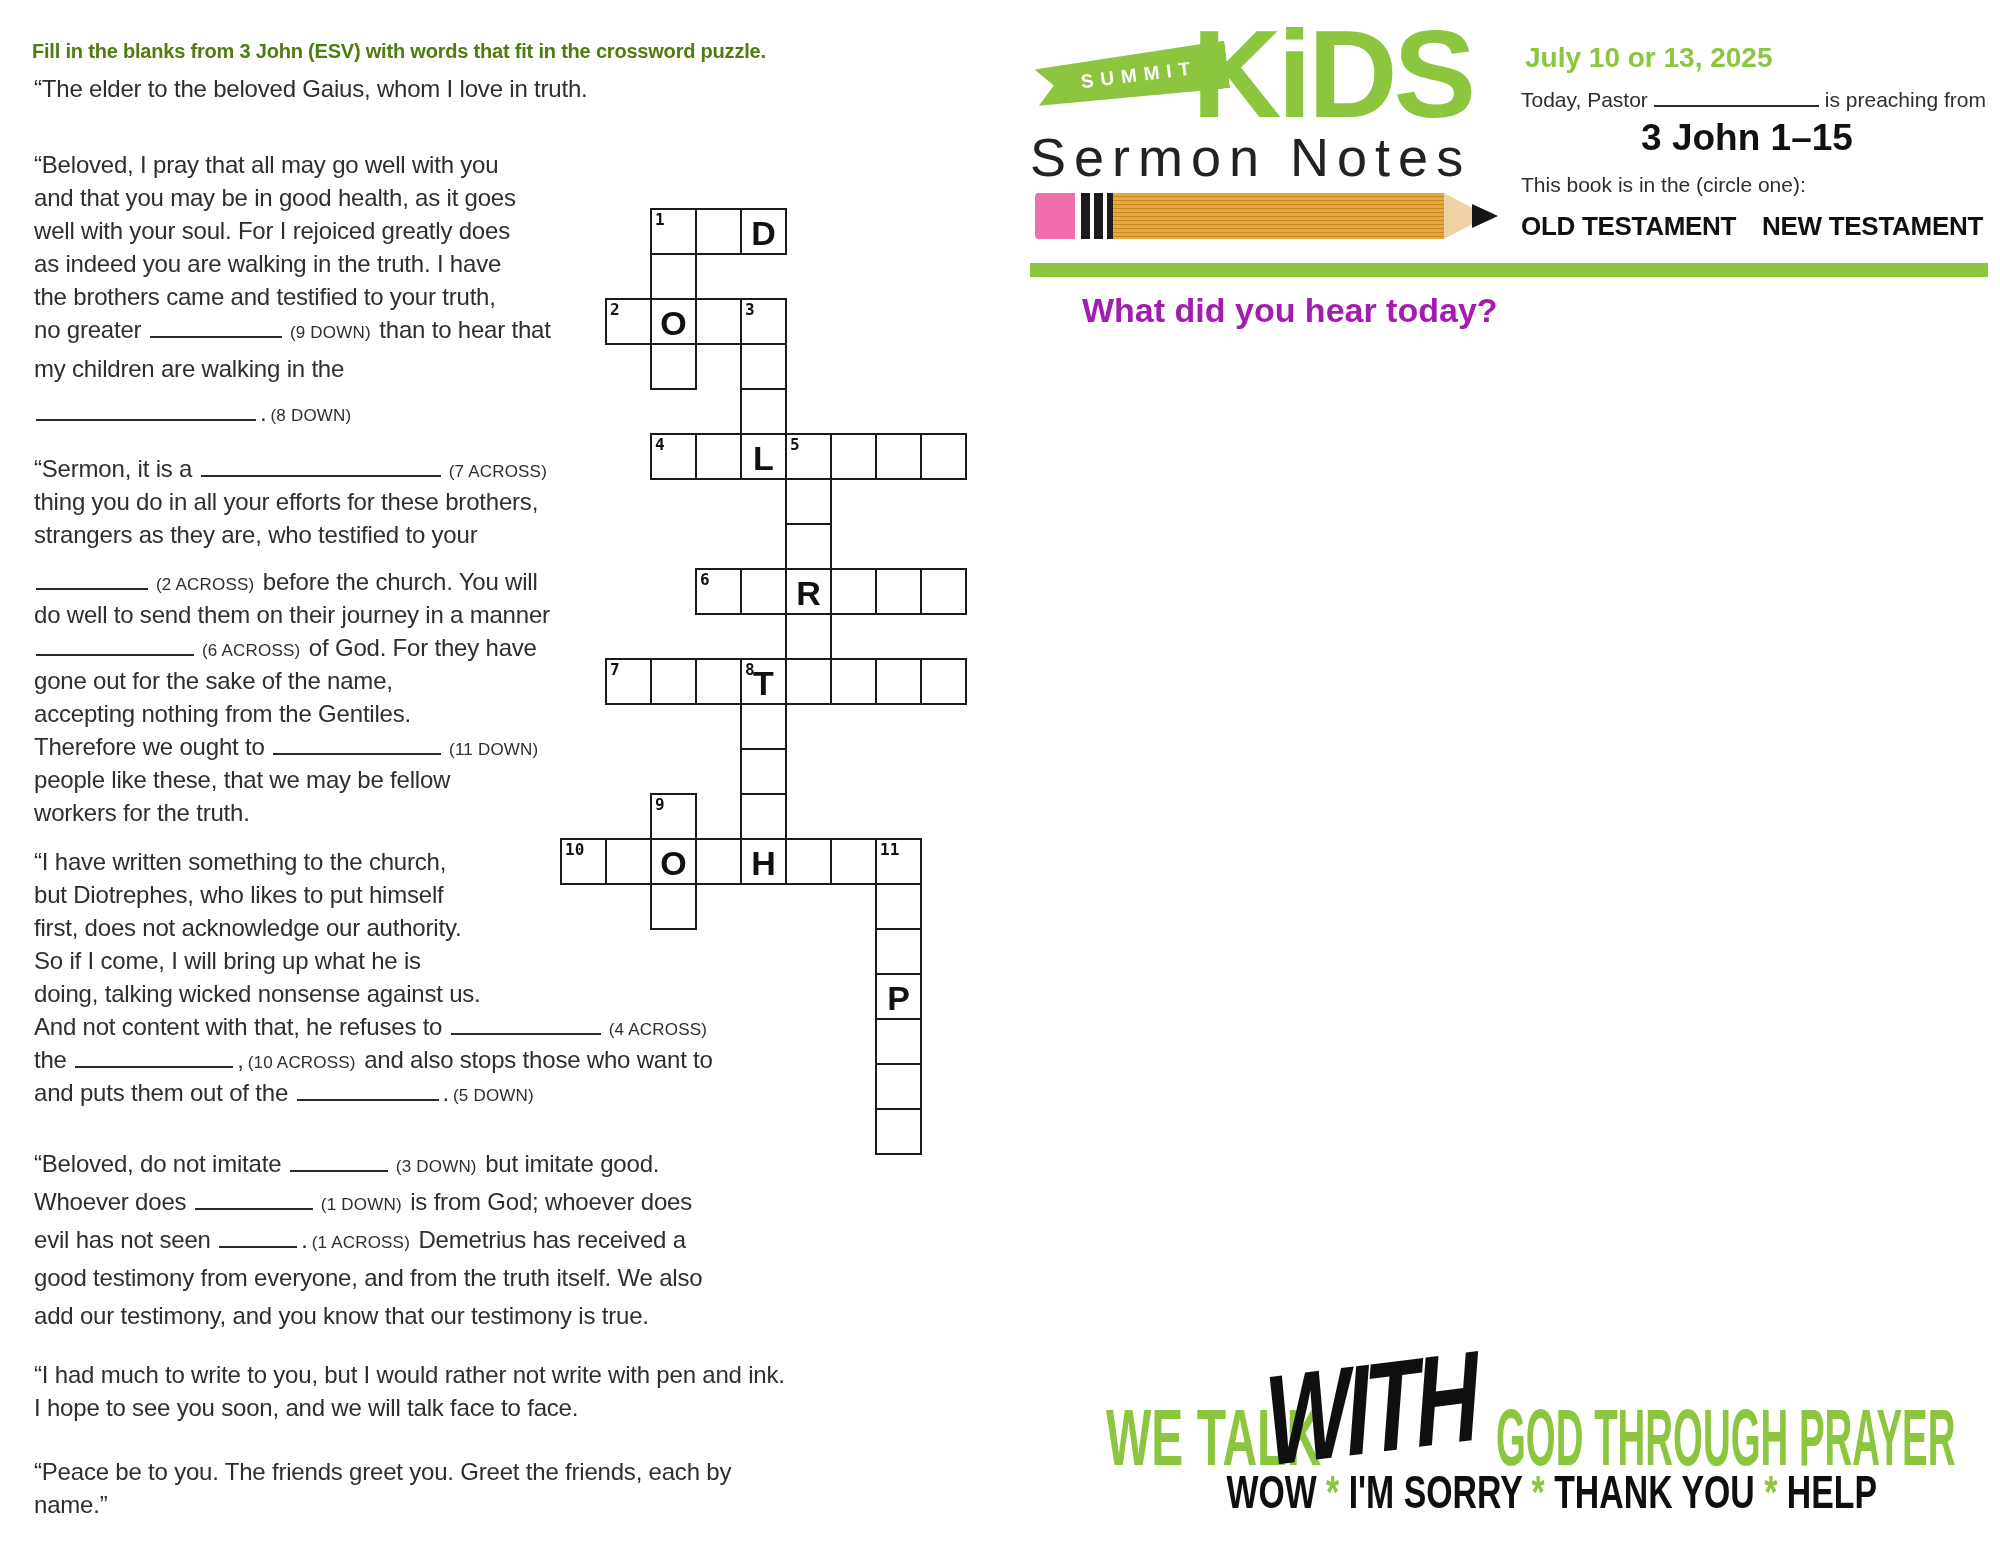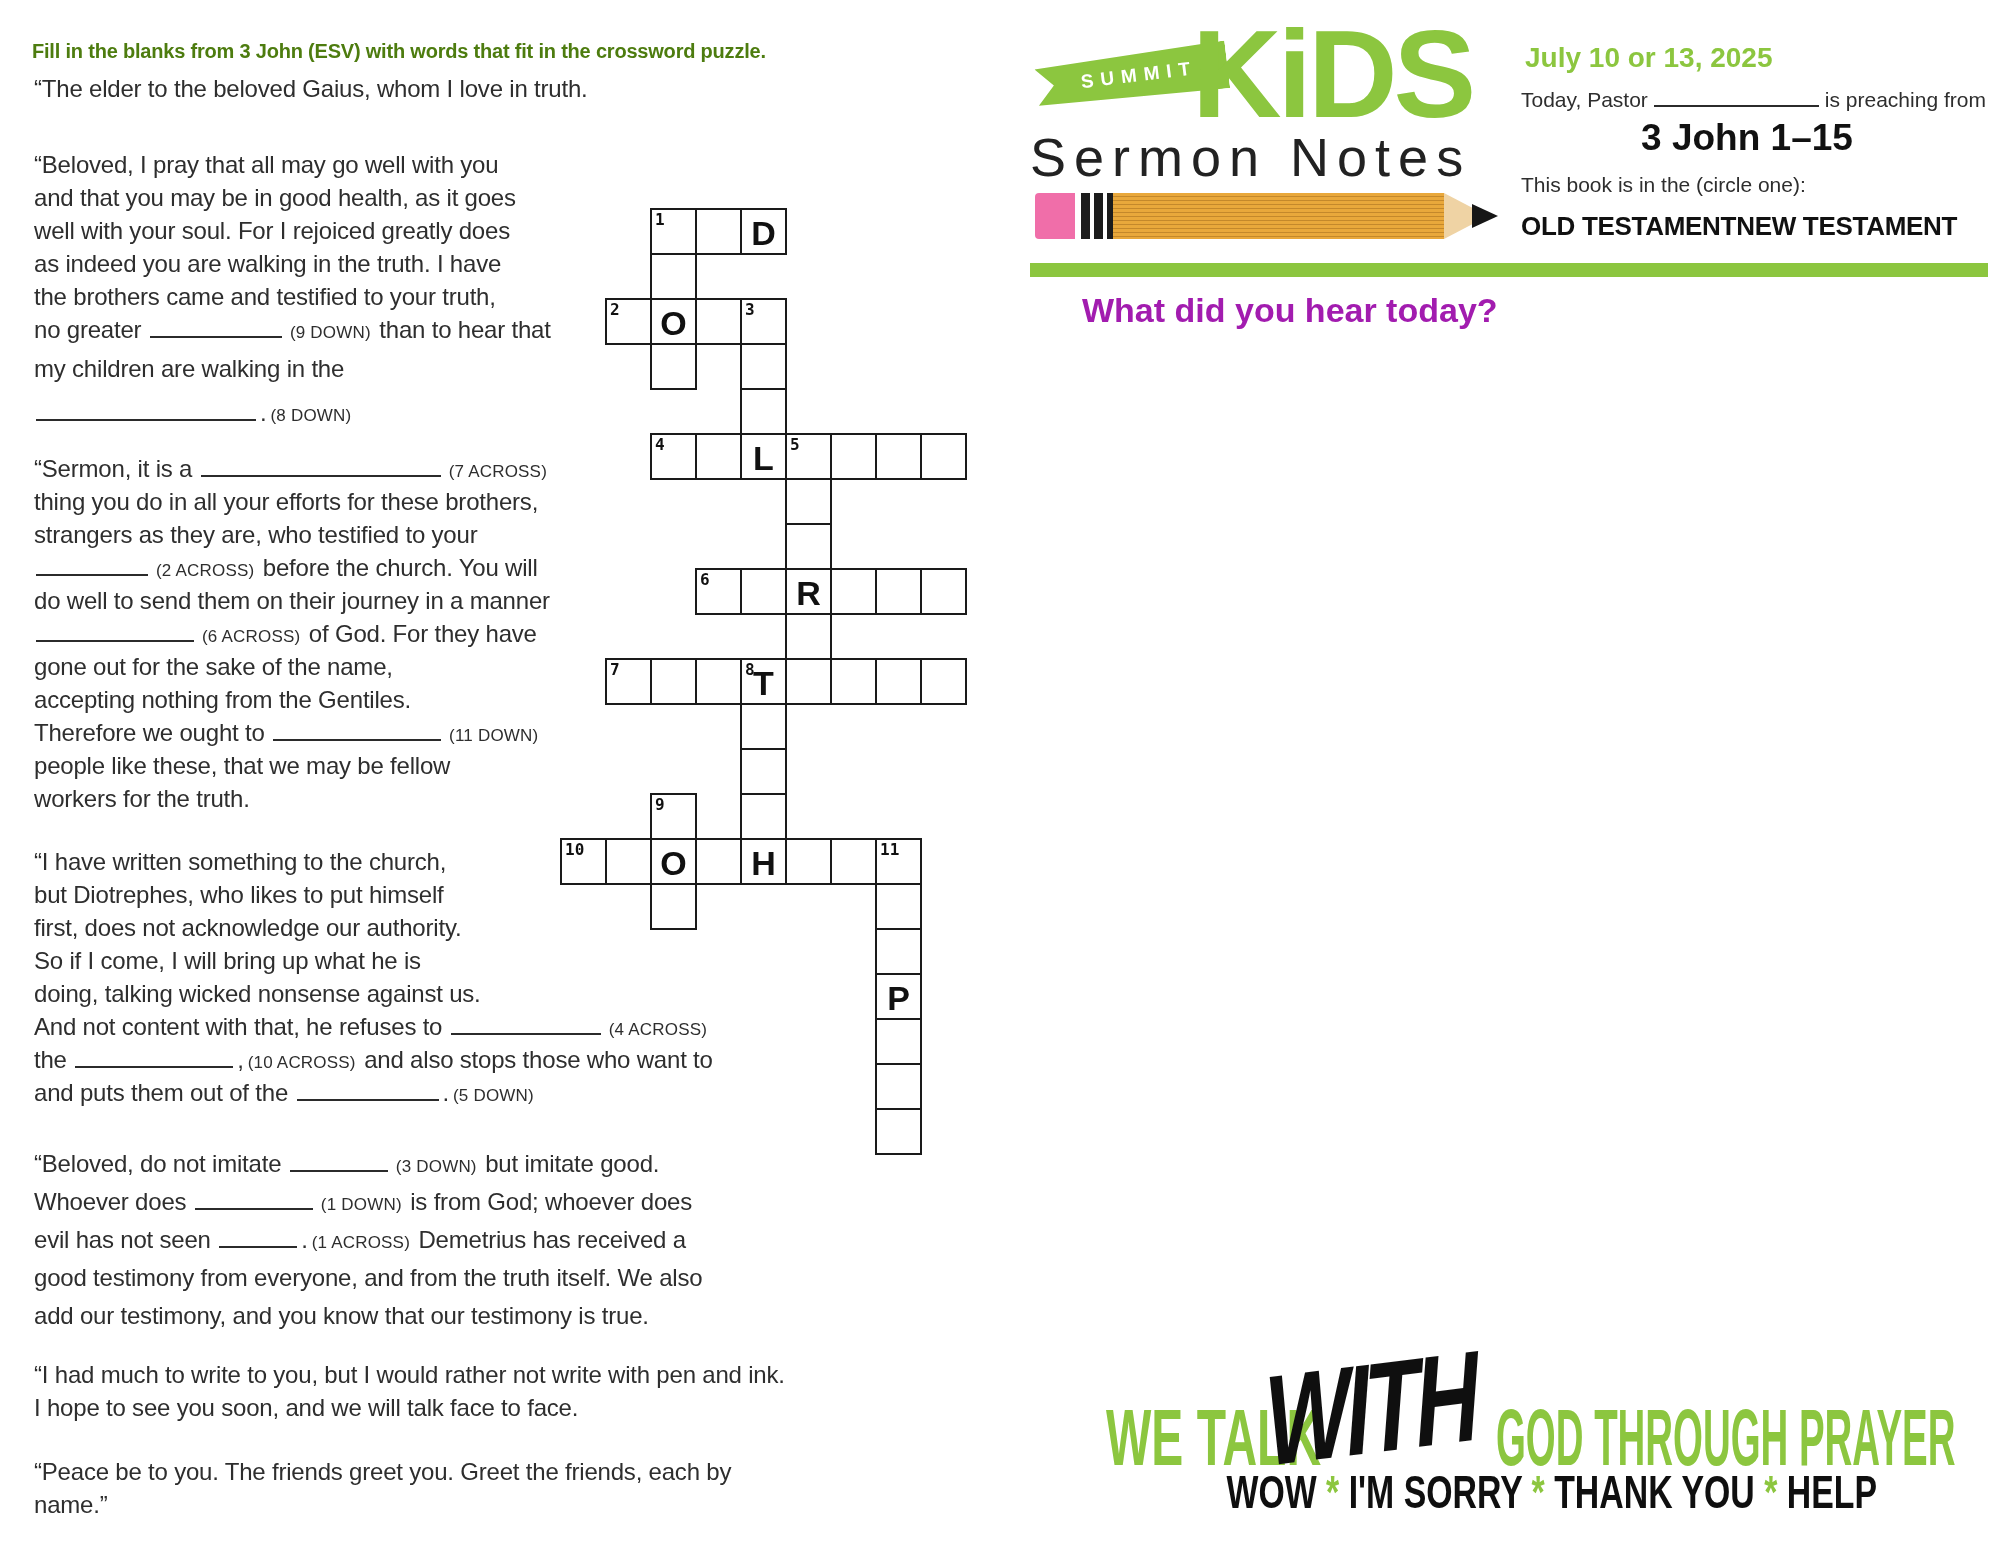--- a/index.html
+++ b/index.html
@@ -40,21 +40,21 @@
       clip-path:polygon(0 0,100% 50%,0 100%);}
   .pencil .lead{position:absolute;left:437px;top:11px;width:26px;height:24px;background:#161616;
       clip-path:polygon(0 0,100% 50%,0 100%);}
   
   #date-line{position:absolute;left:1525px;top:42px;font-size:28px;font-weight:bold;color:#8CC63F;white-space:nowrap;}
   #pastor-line{position:absolute;left:1521px;top:86px;font-size:21px;color:#2e2e2e;white-space:nowrap;}
   #pastor-line .blank{display:inline-block;width:165px;border-bottom:2px solid #2b2b2b;height:0.9em;margin:0 6px;}
   #passage{position:absolute;left:1521px;top:117px;width:452px;text-align:center;font-size:37px;
            font-weight:bold;color:#111;}
   #circle-prompt{position:absolute;left:1521px;top:173px;font-size:21px;color:#2e2e2e;}
-  #testaments{position:absolute;left:1521px;top:211px;width:462px;display:flex;
+  #testaments{position:absolute;left:1521px;top:211px;width:462px;display:flex;justify-content:space-between;
               font-size:26px;font-weight:bold;color:#111;letter-spacing:-0.3px;}
   #green-bar{position:absolute;left:1030px;top:263px;width:958px;height:14px;background:#8CC63F;}
   #question{position:absolute;left:1082px;top:291px;font-size:34px;font-weight:bold;color:#a21caf;}
   
   #we-talk{position:absolute;left:1106px;top:1398px;font-size:80px;font-weight:bold;color:#8CC63F;
            transform:scaleX(0.60);transform-origin:left top;white-space:nowrap;line-height:1;}
   #with-word{position:absolute;left:1262px;top:1358px;font-size:128px;font-weight:bold;font-style:italic;
            color:#0f0f0f;transform:scaleX(0.70) rotate(-5deg);transform-origin:left top;letter-spacing:-7px;line-height:1;}
   #god-through{position:absolute;left:1496px;top:1398px;font-size:80px;font-weight:bold;color:#8CC63F;
            transform:scaleX(0.48);transform-origin:left top;white-space:nowrap;line-height:1;}
@@ -84,21 +84,21 @@
       <div class="para" style="top: 352px; left: 34px; font-size: 24px;">
         <div class="line" style="line-height: 33px; height: 33px;"><span class="txt">my children are walking in the</span></div>
       </div>
       <div class="para" style="top: 396px; left: 34px; font-size: 24px;">
         <div class="line" style="line-height: 33px; height: 33px;"><span class="blank" style="width: 220px;"></span><span class="txt">.</span><span class="clue">(8 DOWN)</span></div>
       </div>
       <div class="para" style="top: 452px; left: 34px; font-size: 24px;">
         <div class="line" style="line-height: 33px; height: 33px;"><span class="txt">“Sermon, it is a </span><span class="blank" style="width: 240px;"></span><span class="clue">(7 ACROSS)</span></div>
         <div class="line" style="line-height: 33px; height: 33px;"><span class="txt">thing you do in all your efforts for these brothers,</span></div>
         <div class="line" style="line-height: 33px; height: 33px;"><span class="txt">strangers as they are, who testified to your</span></div>
-        <div class="line" style="line-height: 33px; height: 33px;"><span class="blank" style="width: 112px;"></span><span class="clue">(2 ACROSS)</span><span class="txt"> before the church. You will</span></div>
+        <div class="line" style="line-height: 33px; height: 33px; margin-top: 14px;"><span class="blank" style="width: 112px;"></span><span class="clue">(2 ACROSS)</span><span class="txt"> before the church. You will</span></div>
         <div class="line" style="line-height: 33px; height: 33px;"><span class="txt">do well to send them on their journey in a manner</span></div>
         <div class="line" style="line-height: 33px; height: 33px;"><span class="blank" style="width: 158px;"></span><span class="clue">(6 ACROSS)</span><span class="txt"> of God. For they have</span></div>
         <div class="line" style="line-height: 33px; height: 33px;"><span class="txt">gone out for the sake of the name,</span></div>
         <div class="line" style="line-height: 33px; height: 33px;"><span class="txt">accepting nothing from the Gentiles.</span></div>
         <div class="line" style="line-height: 33px; height: 33px;"><span class="txt">Therefore we ought to </span><span class="blank" style="width: 168px;"></span><span class="clue">(11 DOWN)</span></div>
         <div class="line" style="line-height: 33px; height: 33px;"><span class="txt">people like these, that we may be fellow</span></div>
         <div class="line" style="line-height: 33px; height: 33px;"><span class="txt">workers for the truth.</span></div>
       </div>
       <div class="para" style="top: 845px; left: 34px; font-size: 24px;">
         <div class="line" style="line-height: 33px; height: 33px;"><span class="txt">“I have written something to the church,</span></div>

